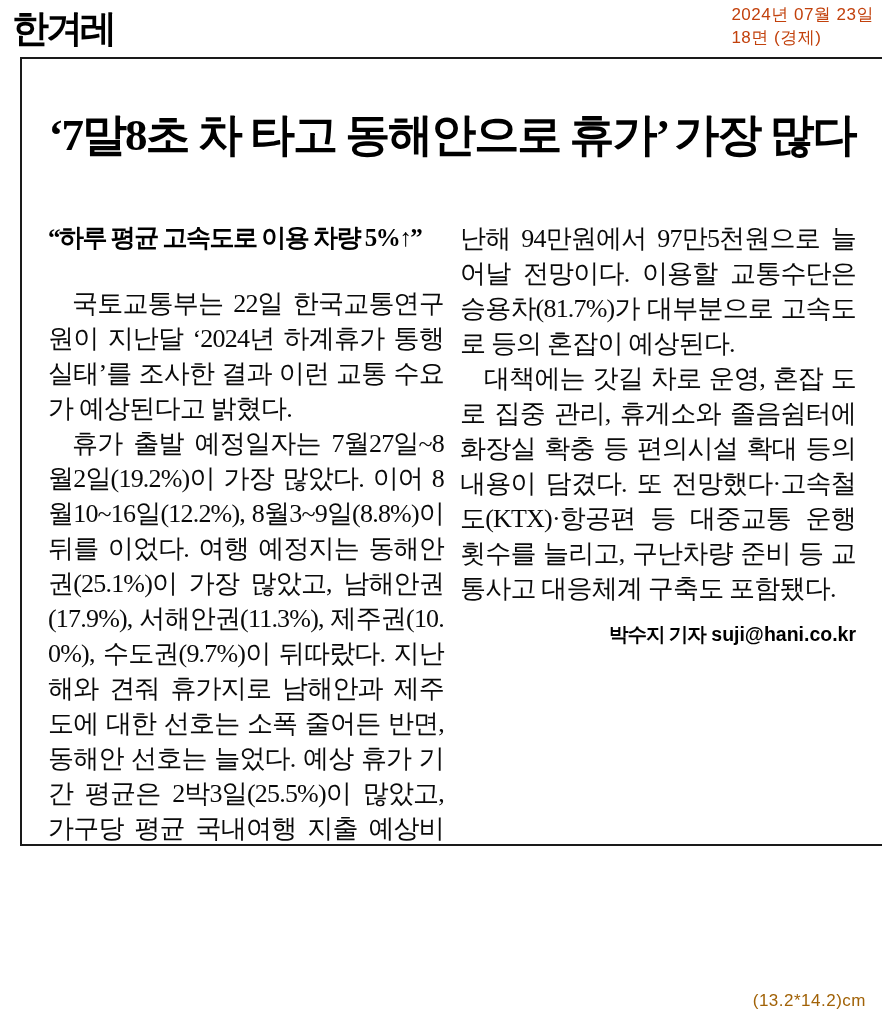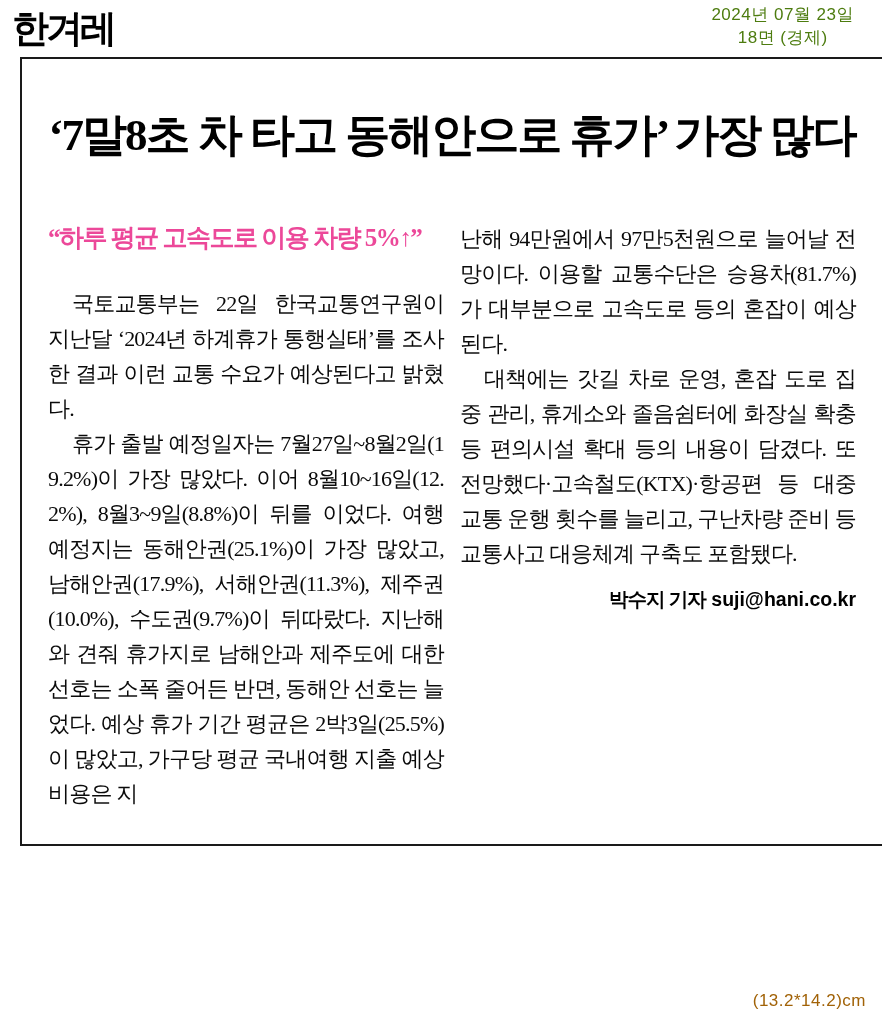--- a/index.html
+++ b/index.html
@@ -17,24 +17,24 @@
     position: absolute; top: 0; left: 0; right: 0; height: 44px; padding-left: 36px;
   }
   .logo {
     position: absolute; left: 12px; top: 4px;
     font-family: "Liberation Sans", "DejaVu Sans", sans-serif;
     font-weight: 900; font-size: 37px; letter-spacing: -3px;
     color: #000;
     transform: scaleY(1.02);
   }
   .dateline {
-    position: absolute; right: 28px; top: 3px;
-    text-align: center;
+    position: absolute; right: 8px; top: 3px;
+    text-align: left;
     font-family: "Liberation Sans", "DejaVu Sans", sans-serif;
-    font-size: 17px; line-height: 23px; color: #4d7c0f;
+    font-size: 17px; line-height: 23px; color: #c2410c;
     letter-spacing: 0.5px;
   }
 
   
   .article-box {
     position: absolute; left: 20px; top: 57px;
     width: 864px; height: 789px;
     border: 2px solid #1a1a1a;
     background: #fff;
     padding: 0 26px;
@@ -52,26 +52,26 @@
   .columns {
     display: flex;
     gap: 16px;
     margin-top: 56px;
   }
   .col { flex: 1 1 0; min-width: 0; }
   .subheadline {
     font-weight: bold;
     font-size: 25px;
     letter-spacing: -1.5px;
-    color: #ec4899;
+    color: #000000;
     margin-bottom: 32px;
     white-space: nowrap;
   }
   p.body {
-    font-size: 22px;
+    font-size: 26px;
     line-height: 35px;
     letter-spacing: -0.8px;
     text-align: justify;
     text-justify: inter-character;
     word-break: break-all;
     color: #0a0a0a;
   }
   p.indent { text-indent: 24px; }
   .byline {
     margin-top: 12px;

